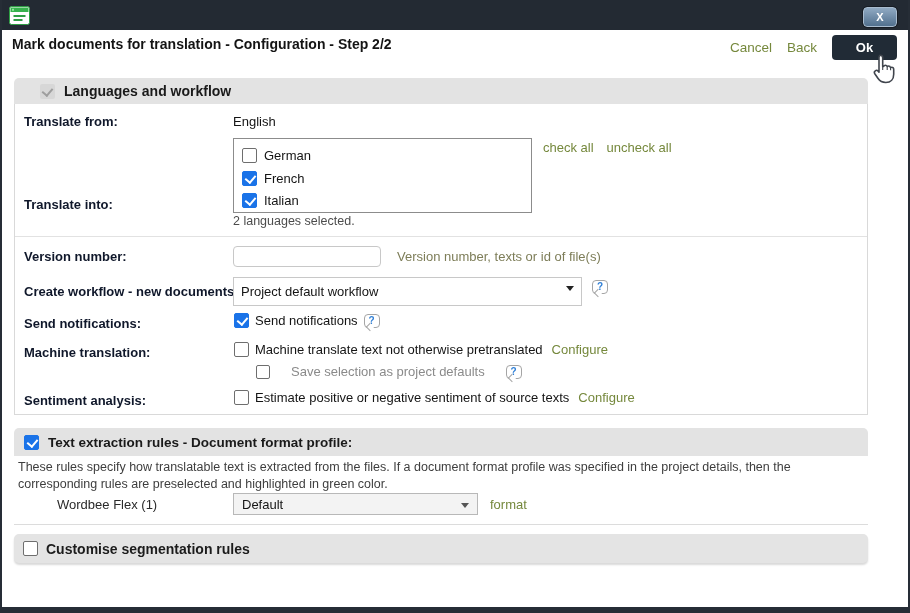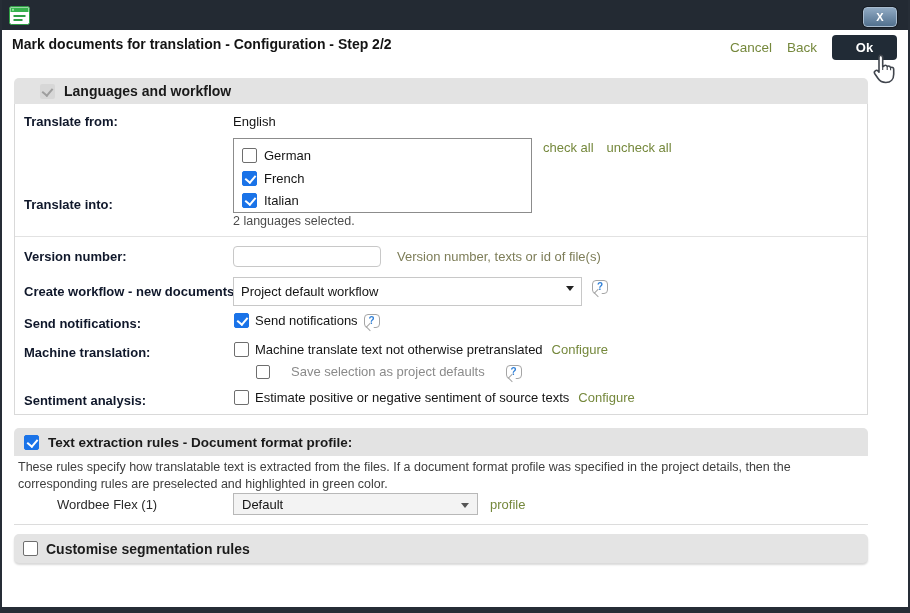--- a/index.html
+++ b/index.html
@@ -190,21 +190,21 @@
 <div class="sec-header sec2-header">
   <span class="cb checked"></span>
   <span>Text extraction rules - Document format profile:</span>
 </div>
 <div class="desc">These rules specify how translatable text is extracted from the files. If a document format profile was specified in the project details, then the corresponding rules are preselected and highlighted in green color.</div>
 <div class="pf-label">Wordbee Flex (1)</div>
 <div class="dd-gray">
   <span>Default</span>
   <span class="arrow"></span>
 </div>
-<a class="olive-link" style="position:absolute; left:490px; top:497px; font-size:13px;">profile</a>
+<a class="olive-link" style="position:absolute; left:490px; top:497px; font-size:13px;">format</a>
 
 <div class="divider" style="left:14px; top:524px; width:854px; border-color:#dcdcdc;"></div>
 
 <div class="sec3-bar">
   <span class="cb"></span>
   <span>Customise segmentation rules</span>
 </div>
 
 <svg class="cursor" width="27" height="35" viewBox="0 0 27 35">
   <path d="M9.2 2.2 C10.6 2.2 11.7 3.3 11.7 4.7 L11.7 13.4 L12.6 13.5 C12.9 12.8 13.6 12.3 14.4 12.3 C15.2 12.3 15.9 12.8 16.2 13.5 C16.6 13.2 17 13 17.5 13 C18.5 13 19.3 13.7 19.5 14.6 C19.8 14.4 20.2 14.3 20.6 14.3 C21.8 14.3 22.7 15.3 22.7 16.4 L22.7 21.2 C22.7 26.2 19.8 29.5 14.8 29.5 C11.2 29.5 9 28.4 6.9 25.3 L3.8 20.7 C3.1 19.6 3.4 18.4 4.3 17.8 C5.2 17.1 6.4 17.3 7.1 18.1 L8 19.2 L8 4.7 C8 3.3 8.9 2.2 9.2 2.2 Z" fill="#ffffff" stroke="#40454d" stroke-width="1.6" stroke-linejoin="round"></path>

